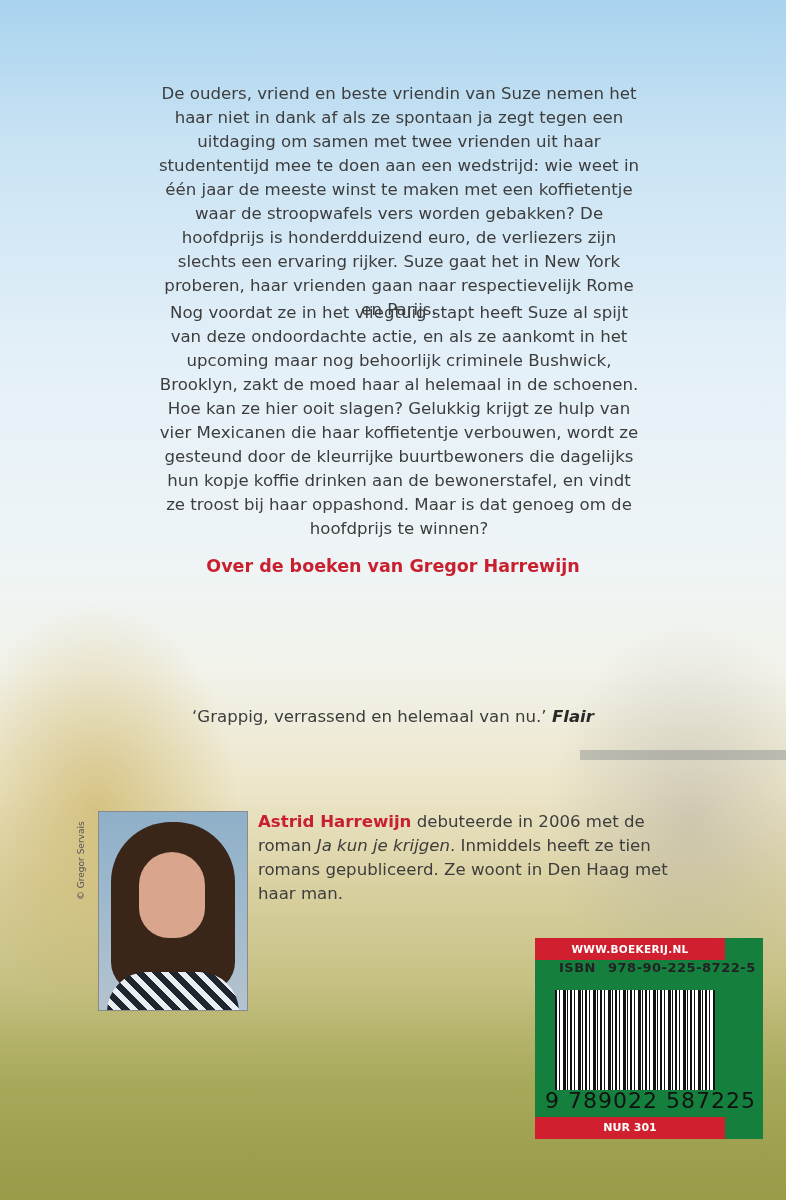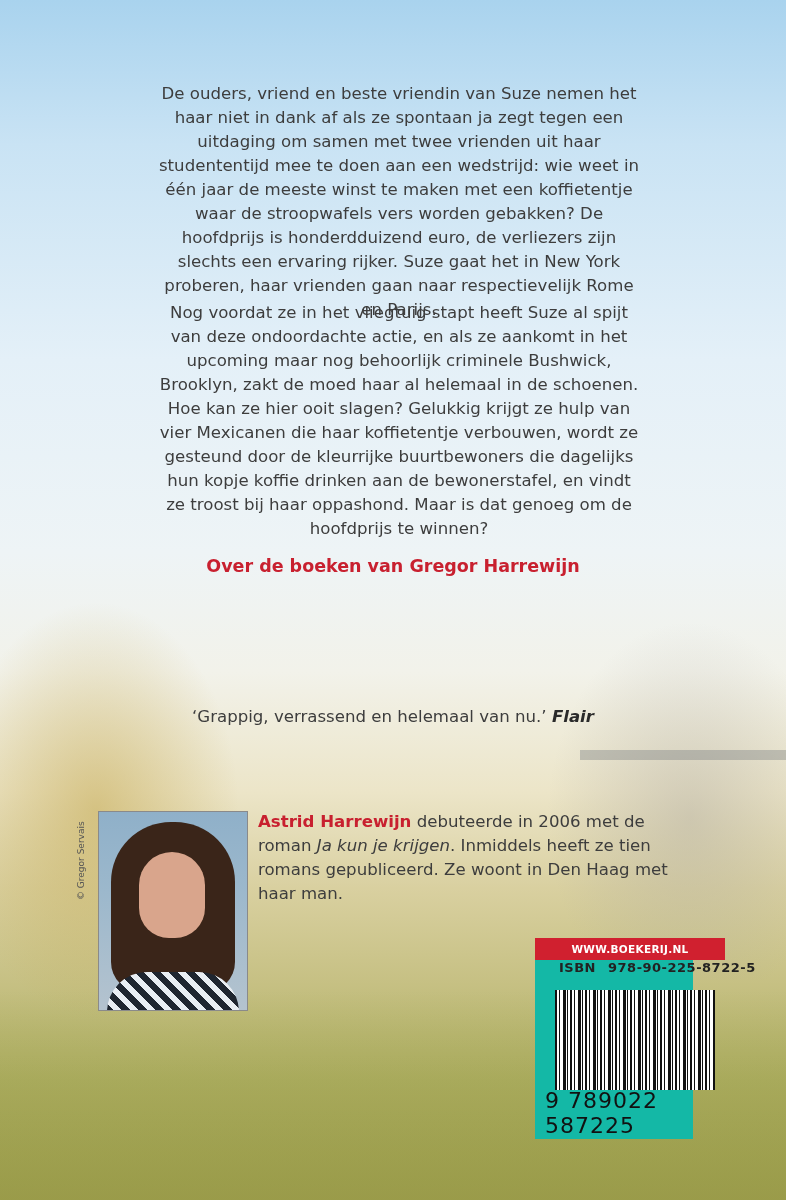--- a/index.html
+++ b/index.html
@@ -81,22 +81,22 @@
   }
 
   .bio {
     position:absolute; left:258px; top:810px; width:440px;
     font-size:16.6px; line-height:24px; color:#3d3d3d; margin:0;
   }
   .bio-name { color:#c8202f; font-weight:bold; }
   .bio-title { font-style:italic; }
 
   .isbn-box {
-    position:absolute; left:535px; top:938px; width:158px; height:201px;
-    background:#14b8a6;
+    position:absolute; left:535px; top:938px; width:228px; height:201px;
+    background:#15803d;
   }
   .isbn-url {
     position:absolute; left:0; top:0; width:190px; height:22px;
     background:#d0202f; color:#fff; font-weight:bold; font-size:10.5px;
     text-align:center; line-height:22px; letter-spacing:0.3px;
   }
   .isbn-label {
     position:absolute; left:24px; top:22px; font-size:13px; font-weight:bold; color:#222;
     letter-spacing:0.5px; white-space:nowrap;
   }
@@ -150,15 +150,16 @@
     <div class="shirt"></div>
   </div>
 
   <p class="bio"><span class="bio-name">Astrid Harrewijn</span><span> debuteerde in 2006 met de roman </span><span class="bio-title">Ja kun je krijgen</span><span>. Inmiddels heeft ze tien romans gepubliceerd. Ze woont in Den Haag met haar man.</span></p>
 
   <div class="isbn-box">
     <div class="isbn-url">WWW.BOEKERIJ.NL</div>
     <div class="isbn-label"><span>ISBN</span><span>978-90-225-8722-5</span></div>
     <div class="barcode"></div>
     <div class="isbn-digits">9 789022 587225</div>
+    <div class="nur">NUR 301</div>
   </div>
 
 </div>
 
 </body></html>

